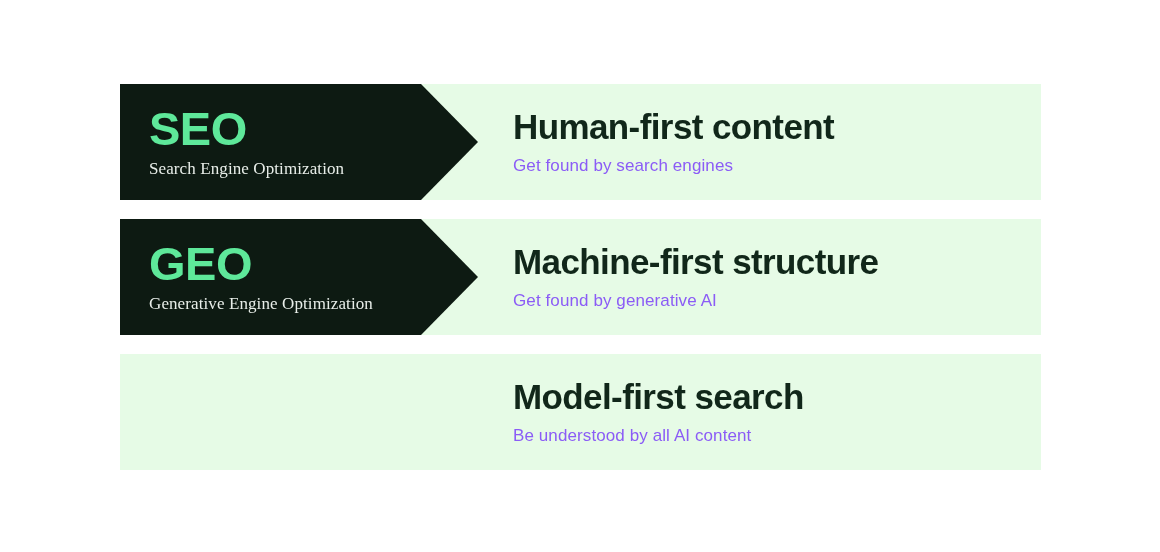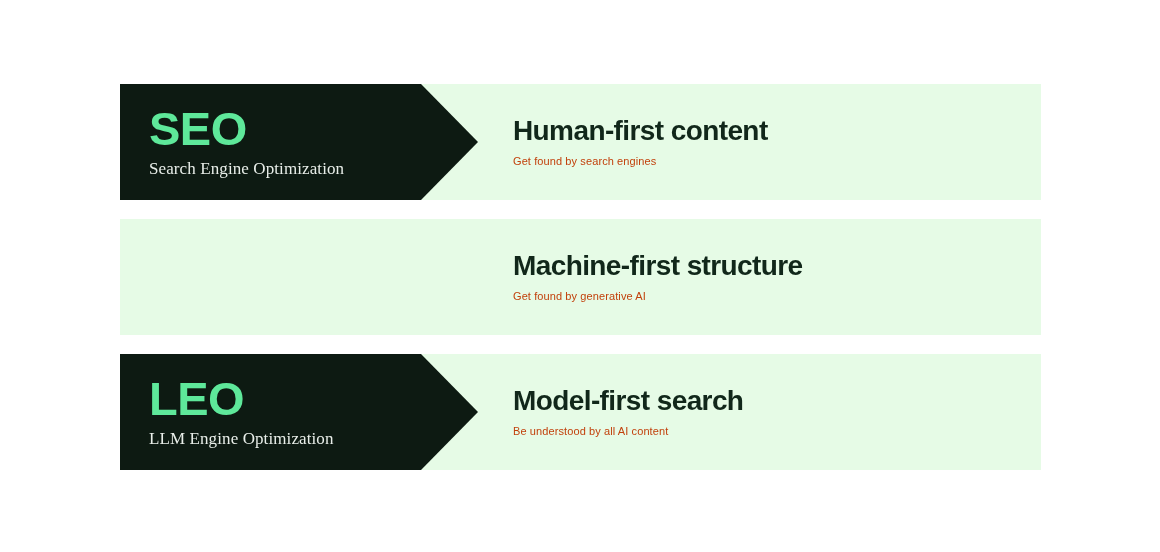--- a/index.html
+++ b/index.html
@@ -80,31 +80,31 @@
     top: 0;
     height: 116px;
     right: 16px;
     display: flex;
     flex-direction: column;
     justify-content: center;
   }
 
   .headline {
     color: #11271a;
-    font-size: 28px;
+    font-size: 35px;
     font-weight: 700;
     letter-spacing: -0.6px;
     line-height: 1.05;
     margin: 0 0 10px 0;
     white-space: nowrap;
   }
 
   .subline {
-    color: #c2410c;
-    font-size: 11px;
+    color: #8b5cf6;
+    font-size: 17px;
     font-weight: 400;
     line-height: 1.15;
     letter-spacing: 0.1px;
     margin: 0;
     white-space: nowrap;
   }
 </style>
 </head>
 <body>
 
@@ -117,32 +117,32 @@
         <div class="acronym-sub">Search Engine Optimization</div>
       </div>
     </div>
     <div class="right-content">
       <div class="headline">Human-first content</div>
       <div class="subline">Get found by search engines</div>
     </div>
   </div>
 
   <div class="row">
+    <div class="chevron">
+      <div class="chevron-inner">
+        <div class="acronym">GEO</div>
+        <div class="acronym-sub">Generative Engine Optimization</div>
+      </div>
+    </div>
     <div class="right-content">
       <div class="headline">Machine-first structure</div>
       <div class="subline">Get found by generative AI</div>
     </div>
   </div>
 
   <div class="row">
-    <div class="chevron">
-      <div class="chevron-inner">
-        <div class="acronym">LEO</div>
-        <div class="acronym-sub">LLM Engine Optimization</div>
-      </div>
-    </div>
     <div class="right-content">
       <div class="headline">Model-first search</div>
       <div class="subline">Be understood by all AI content</div>
     </div>
   </div>
 
 </div>
 
 </body></html>

